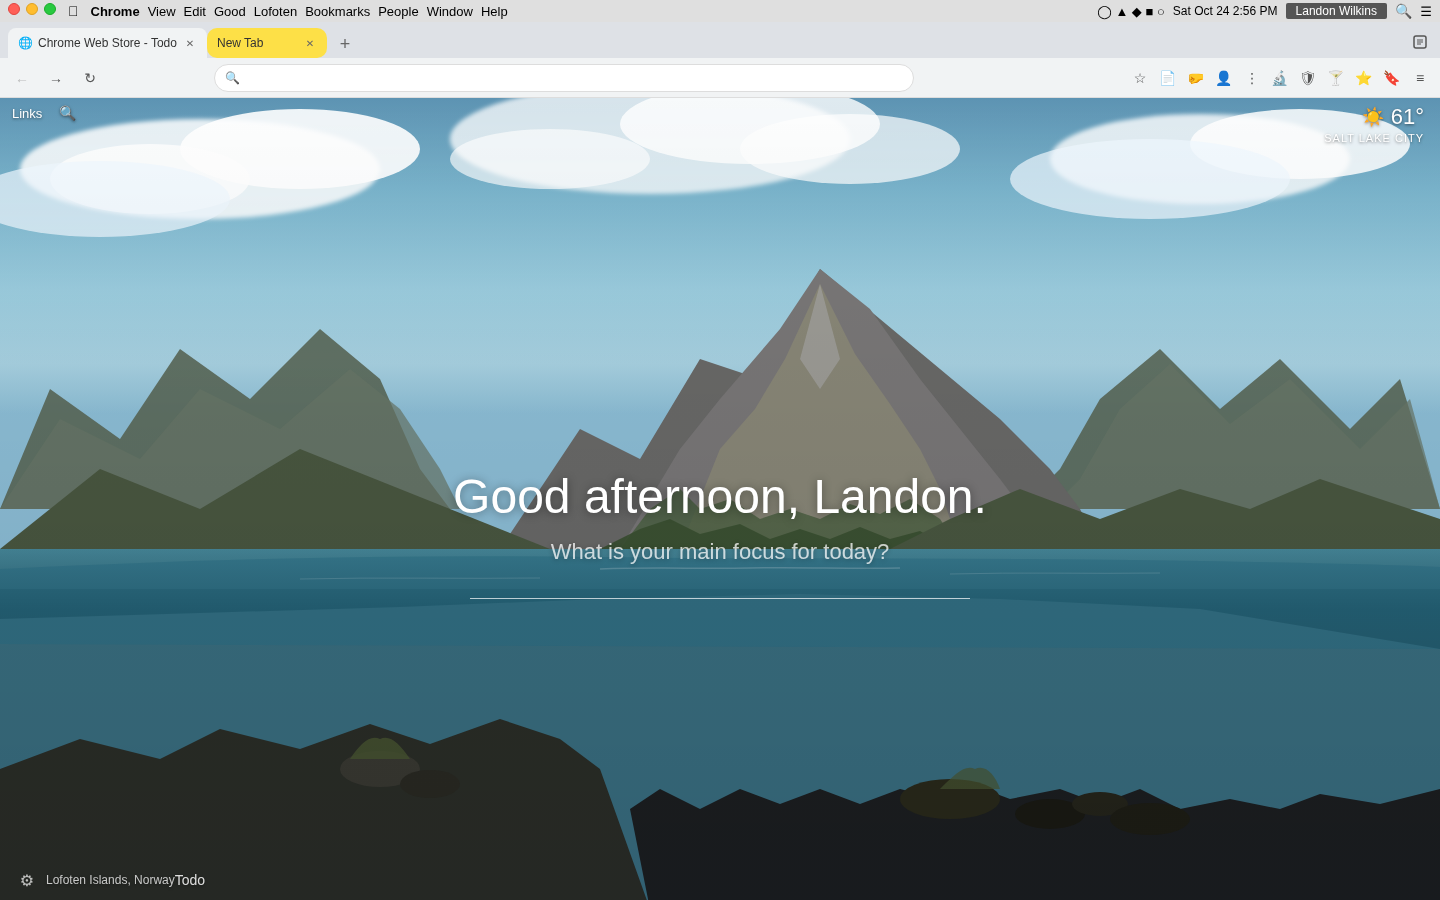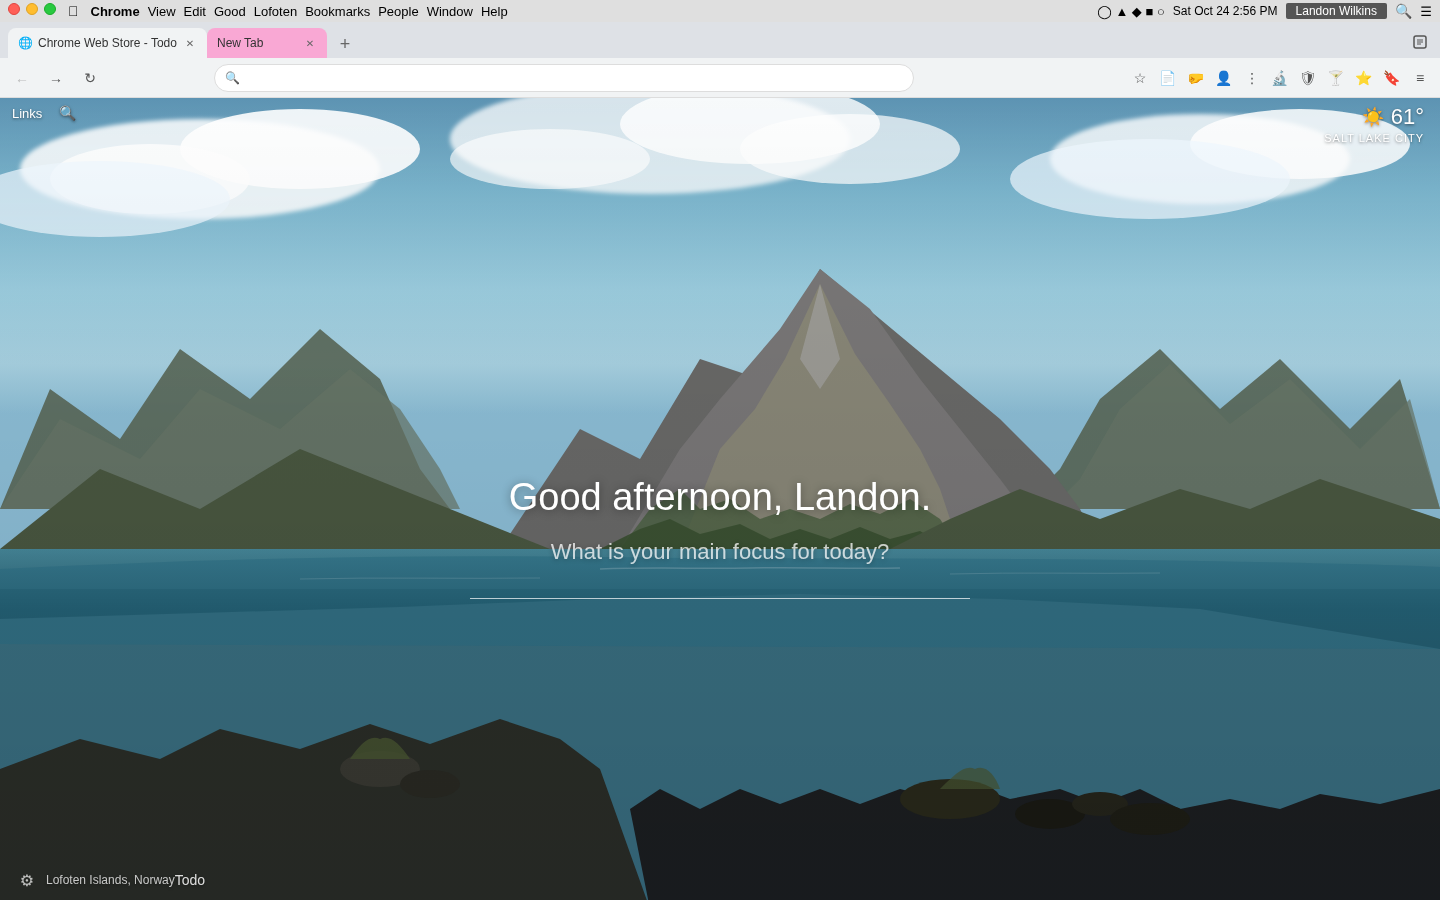--- a/index.html
+++ b/index.html
@@ -85,22 +85,23 @@
       padding: 0 10px;
       font-size: 12px;
       color: #333;
       gap: 6px;
       min-width: 120px;
       max-width: 200px;
       cursor: pointer;
       position: relative;
     }
     .tab.active {
-      background: #f9a8d4;
+      background: #fde047;
       z-index: 2;
+      border-radius: 10px;
     }
     .tab-favicon {
       width: 14px;
       height: 14px;
       flex-shrink: 0;
     }
     .tab-title {
       flex: 1;
       overflow: hidden;
       text-overflow: ellipsis;
@@ -320,21 +321,21 @@
       z-index: 10;
     }
     #clock-time {
       font-size: 160px;
       font-weight: 200;
       line-height: 1;
       text-shadow: 0 2px 20px rgba(0,0,0,0.3);
       letter-spacing: -4px;
     }
     #greeting {
-      font-size: 38px;
+      font-size: 48px;
       font-weight: 300;
       margin-top: 10px;
       text-shadow: 0 1px 10px rgba(0,0,0,0.4);
     }
 
     
     #focus-section {
       position: absolute;
       top: 55%;
       left: 50%;

